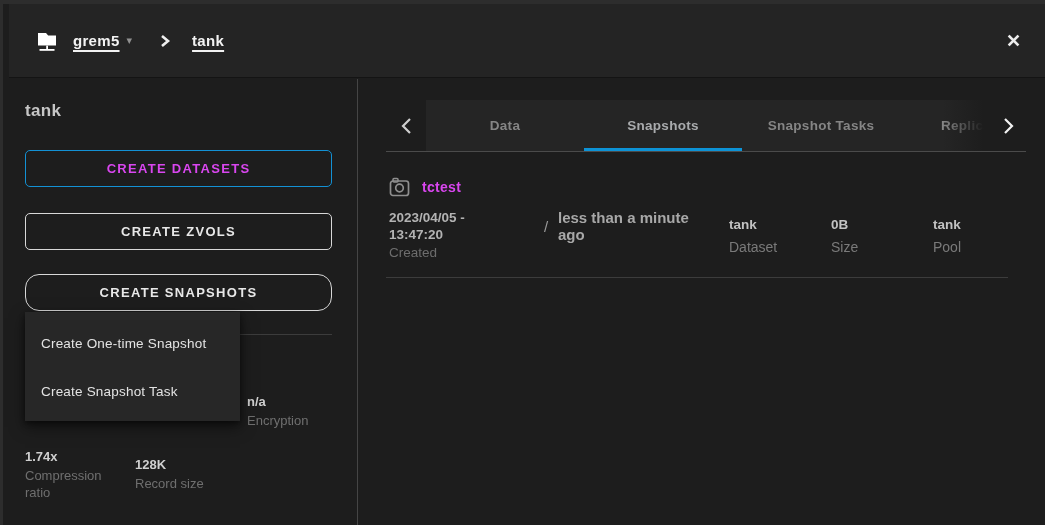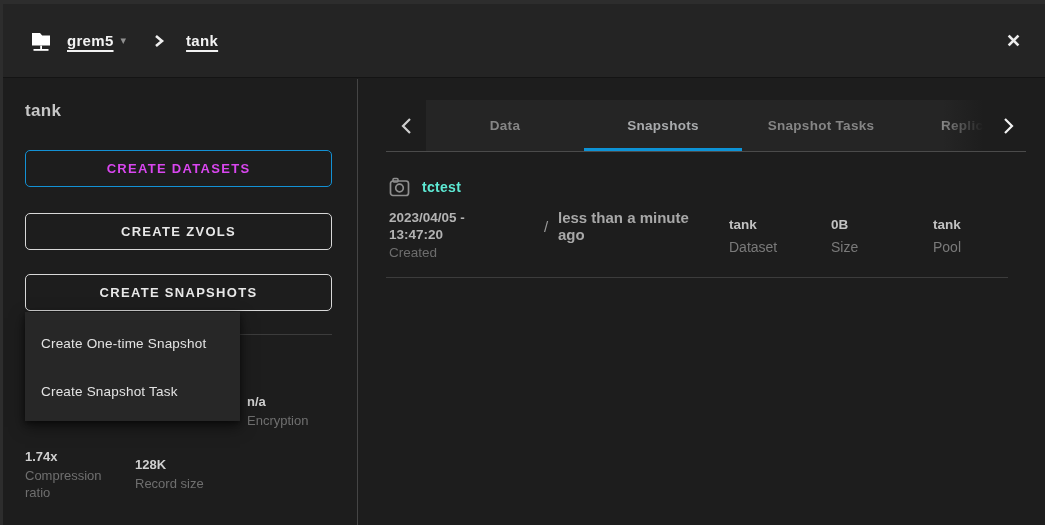--- a/index.html
+++ b/index.html
@@ -7,21 +7,21 @@
   body {
     background:#2d2d2d;
     font-family:"Liberation Sans", sans-serif;
     -webkit-font-smoothing:antialiased;
     position:relative;
   }
   .frame { position:absolute; left:3px; top:4px; right:0; bottom:0; background:#1d1d1d; }
 
   
   .topbar {
-    position:absolute; top:0; left:0; right:0; height:74px;
+    position:absolute; top:0; left:6px; right:0; height:74px;
     background:#242424; border-bottom:1px solid #141414;
     display:flex; align-items:center; padding:0 22px 0 25px;
   }
   .crumb-link {
     color:#f2f2f2; font-weight:bold; font-size:15px;
     text-decoration:underline; text-underline-offset:4px; text-decoration-thickness:2px;
     cursor:pointer; letter-spacing:.3px;
   }
   .caret { color:#909090; font-size:11px; margin-left:7px; cursor:pointer; }
   .crumb-sep { margin:0 21px 0 26px; display:flex; align-items:center; }
@@ -44,21 +44,21 @@
   .btn {
     position:absolute; left:22px; width:307px; height:37px;
     background:transparent; border-radius:5px;
     display:flex; align-items:center; justify-content:center;
     font-size:13px; font-weight:bold; letter-spacing:1.3px; cursor:pointer;
     font-family:"Liberation Sans", sans-serif;
   }
   .btn-accent { top:71px; border:1px solid #1391d4; color:#d946ef; }
   .btn-plain  { border:1px solid #d8d8d8; color:#e8e8e8; }
   .btn-zvols { top:134px; }
-  .btn-snaps { top:195px; }
+  .btn-snaps { top:195px;border-radius:14px; }
   .lp-divider { position:absolute; left:22px; top:255px; width:307px; height:1px; background:#3c3c3c; }
 
   .dropdown {
     position:absolute; left:22px; top:233px; width:215px; height:109px;
     background:#272727; z-index:6; padding-top:7px;
     box-shadow:0 6px 14px rgba(0,0,0,.5), 0 2px 5px rgba(0,0,0,.45);
   }
   .menu-item {
     height:48px; display:flex; align-items:center; padding-left:16px;
     color:#e3e3e3; font-size:13.5px; letter-spacing:.2px; cursor:pointer; white-space:nowrap;
@@ -102,21 +102,21 @@
   }
   .tab.active { color:#a9abad; }
   .tab.active::after {
     content:""; position:absolute; left:0; right:0; bottom:0; height:3px; background:#0d93d6;
   }
 
   .snap-header {
     position:absolute; left:30px; top:96px; height:24px;
     display:flex; align-items:center; gap:12px;
   }
-  .snap-name { color:#5eead4; font-size:14px; font-weight:bold; letter-spacing:.3px; }
+  .snap-name { color:#d946ef; font-size:14px; font-weight:bold; letter-spacing:.3px; }
 
   .snap-row { position:absolute; left:30px; top:130px; display:flex; }
   .cell-date { width:155px; flex:none; }
   .cell-date .dt { color:#b3b3b3; font-size:13.5px; font-weight:bold; line-height:17px; }
   .cell-date .sub { color:#6d6d6d; font-size:13.5px; line-height:17px; margin-top:1px; }
   .cell-sep { width:14px; flex:none; color:#9a9a9a; font-size:15px; padding-top:9px; }
   .cell-time { width:157px; flex:none; color:#a8a8a8; font-size:15px; font-weight:bold; line-height:17px; }
   .row-gap { width:14px; flex:none; }
   .cell-kv { flex:none; padding-top:8px; }
   .kv1 { width:102px; } .kv2 { width:102px; } .kv3 { width:100px; }

